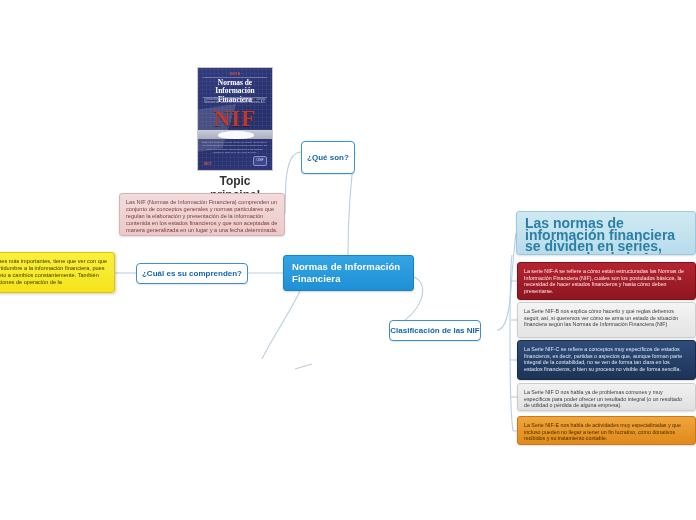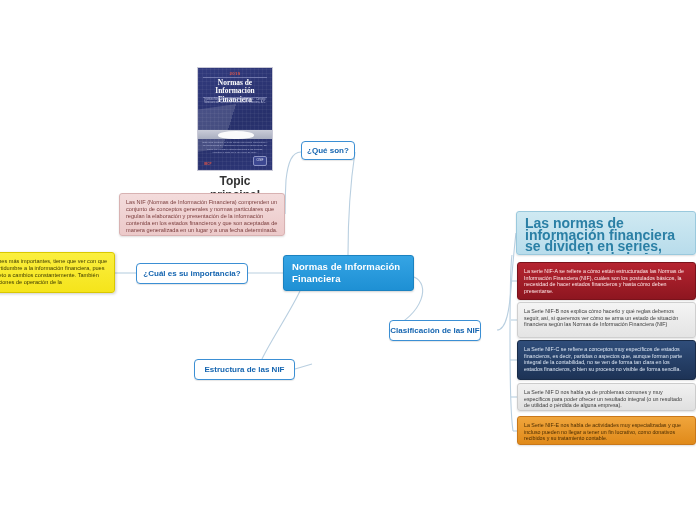--- a/index.html
+++ b/index.html
@@ -40,21 +40,21 @@
     box-sizing:border-box;
     color:#1565b0;
     font-size:8px;
     font-weight:bold;
     display:flex;align-items:center;justify-content:center;
     text-align:center;
     padding:0 7px;
     box-shadow:0 1px 1px rgba(0,0,0,.10);
     white-space:nowrap;
   }
-  #pill-queson{left:301px;top:129px;width:54px;height:19px;}
+  #pill-queson{left:301px;top:129px;width:54px;height:33px;}
   #pill-importancia{left:136px;top:251px;width:112px;height:21px;}
   #pill-clasificacion{left:389px;top:308px;width:92px;height:21px;}
   #pill-estructura{left:194px;top:347px;width:101px;height:21px;}
 
   
   .book-wrap{
     position:absolute;left:197px;top:55px;width:76px;height:122px;
   }
   .book{
     position:absolute;left:0;top:0;width:76px;height:104px;
@@ -233,35 +233,35 @@
 
   <div class="book-wrap">
     <div class="book">
       <div class="bk-bg book-bg"></div>
       <div class="bk-year">2019</div>
       <div class="bk-rule" style="top:9px;"></div>
       <div class="bk-title">Normas de Información Financiera</div>
       <div class="bk-rule" style="top:29px;"></div>
       <div class="bk-sub">Instituto Mexicano de Contadores Públicos · Consejo Mexicano de Normas de Información Financiera, A.C.</div>
       <div class="bk-swoosh"></div>
+      <div class="bk-nif">NIF</div>
       <div class="bk-band"></div>
       <div class="bk-wave"></div>
       <div class="bk-body">Esta obra contiene el texto íntegro del Marco Conceptual y de las Normas de Información Financiera particulares, así como las mejoras e interpretaciones a las mismas, vigentes a partir del 1 de enero de 2019.</div>
       <div class="bk-foot-l">IMCP</div>
       <div class="bk-foot-r">CINIF</div>
     </div>
     <div class="book-caption">Topic principal</div>
   </div>
 
   <div class="central-node">Normas de Información Financiera</div>
 
   <div class="pill" id="pill-queson">¿Qué son?</div>
-  <div class="pill" id="pill-importancia">¿Cuál es su importancia?</div>
+  <div class="pill" id="pill-importancia">¿Cuál es su comprenden?</div>
   <div class="pill" id="pill-clasificacion">Clasificación de las NIF</div>
-  <div class="pill" id="pill-estructura">Estructura de las NIF</div>
 
   <div class="note" id="note-quesón">Las NIF (Normas de Información Financiera) comprenden un conjunto de conceptos generales y normas particulares que regulan la elaboración y presentación de la información contenida en los estados financieros y que son aceptadas de manera generalizada en un lugar y a una fecha determinada.</div>
 
   <div class="note" id="note-importancia">Una de las razones más importantes, tiene que ver con que le dan mayor certidumbre a la información financiera, pues es un marco sujeto a cambios constantemente. También regula las condiciones de operación de la</div>
 
   <div class="note" id="note-clasificacion">Las normas de información financiera se dividen en series, que van desde la A hasta la E.</div>
 
   <div class="note series-note" id="note-serie-a">La serie NIF-A se refiere a cómo están estructuradas las Normas de Información Financiera (NIF), cuáles son los postulados básicos, la necesidad de hacer estados financieros y hasta cómo deben presentarse.</div>
   <div class="note series-note" id="note-serie-b">La Serie NIF-B nos explica cómo hacerlo y qué reglas debemos seguir, así, si queremos ver cómo se arma un estado de situación financiera según las Normas de Información Financiera (NIF)</div>
   <div class="note series-note" id="note-serie-c">La Serie NIF-C se refiere a conceptos muy específicos de estados financieros, es decir, partidas o aspectos que, aunque forman parte integral de la contabilidad, no se ven de forma tan clara en los estados financieros, o bien su proceso no visible de forma sencilla.</div>

